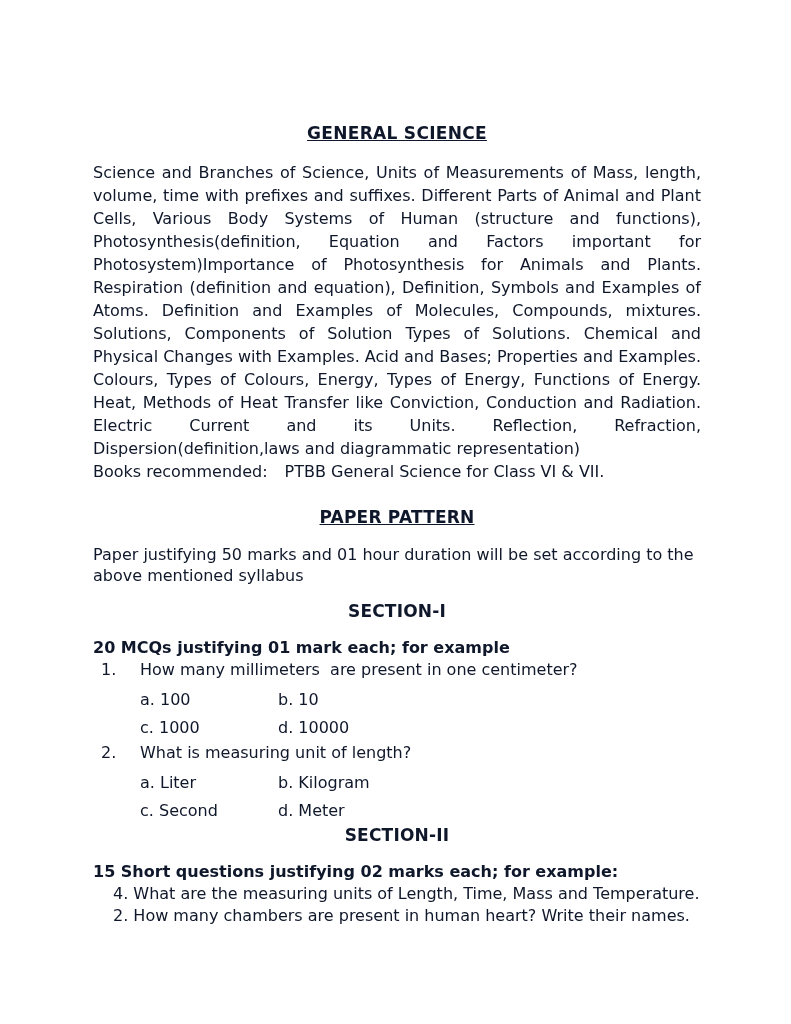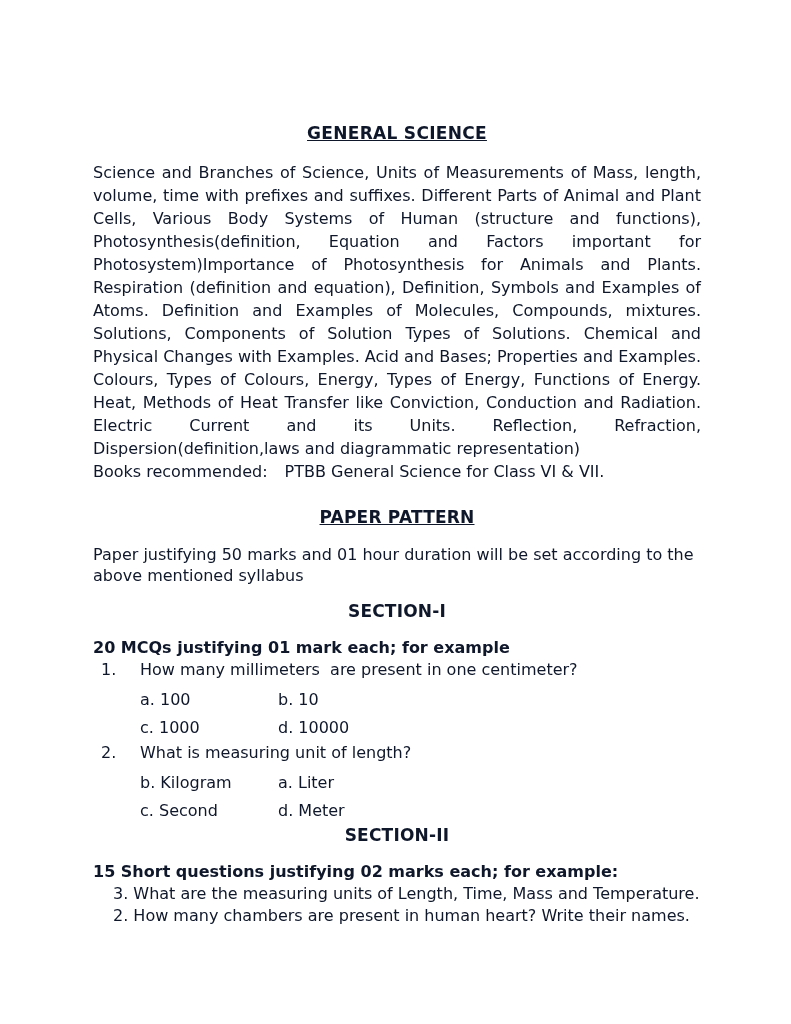--- a/index.html
+++ b/index.html
@@ -109,28 +109,28 @@
     <span>c. 1000</span>
     <span>d. 10000</span>
   </div>
 
   <div class="question">
     <span class="q-num">2.</span>
     <span class="q-text">What is measuring unit of length?</span>
   </div>
 
   <div class="options">
+    <span>a. Liter</span>
     <span>b. Kilogram</span>
-    <span>a. Liter</span>
     <span>c. Second</span>
     <span>d. Meter</span>
   </div>
 
   <div class="heading heading-s2">SECTION-II</div>
 
   <p class="intro">15 Short questions justifying 02 marks each; for example:</p>
 
   <div class="sq-list">
-    <div class="sq-item">3. What are the measuring units of Length, Time, Mass and Temperature.</div>
+    <div class="sq-item">4. What are the measuring units of Length, Time, Mass and Temperature.</div>
     <div class="sq-item">2. How many chambers are present in human heart? Write their names.</div>
   </div>
 
 </div>
 
 </body></html>

